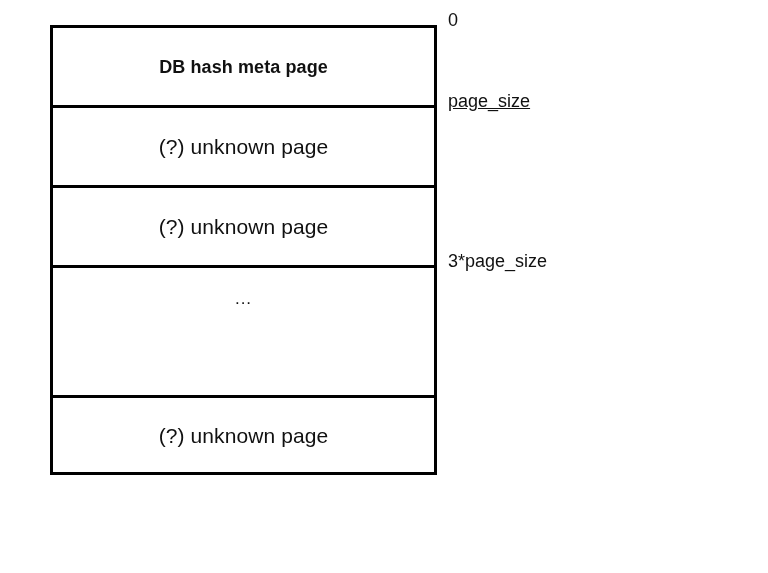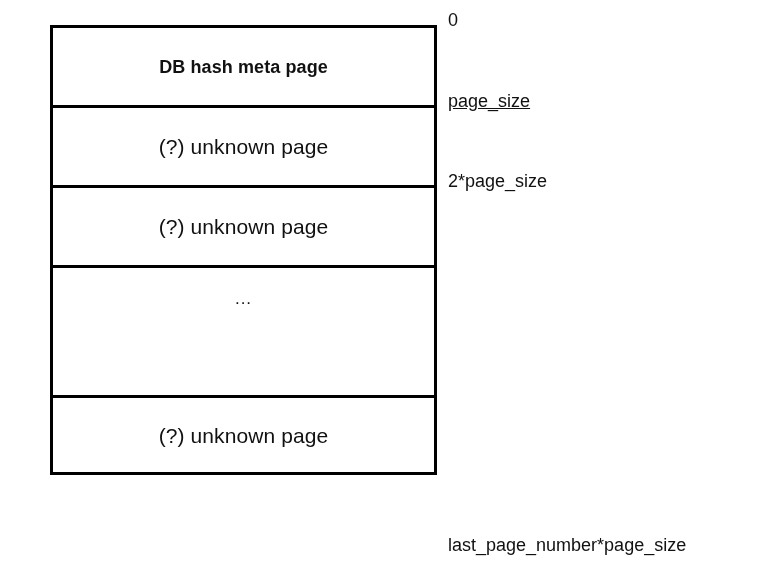--- a/index.html
+++ b/index.html
@@ -117,18 +117,17 @@
     <div class="page-cell cell-unknown-3">
       <span class="cell-label">(?) unknown page</span>
     </div>
 
   </div>
 
   <span class="offset-label offset-0">0</span>
 
   <span class="offset-label offset-1">page_size</span>
 
-  <span class="offset-label offset-2">2*page_size</span>
 
+  <span class="offset-label offset-3">3*page_size</span>
 
-  <span class="offset-label offset-last">last_page_number*page_size</span>
 
 </div>
 
 </body></html>

